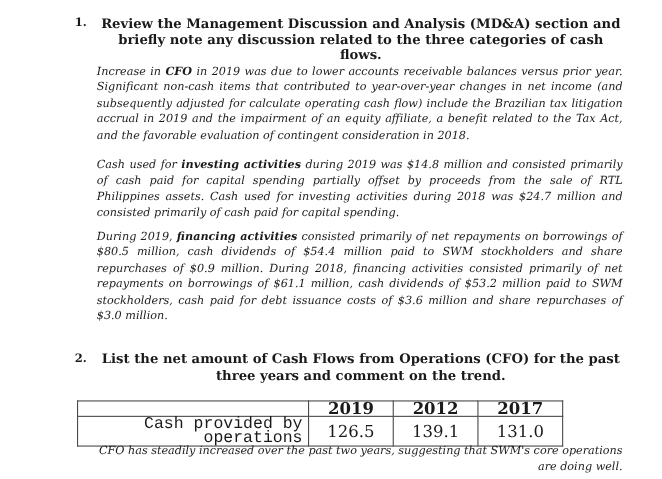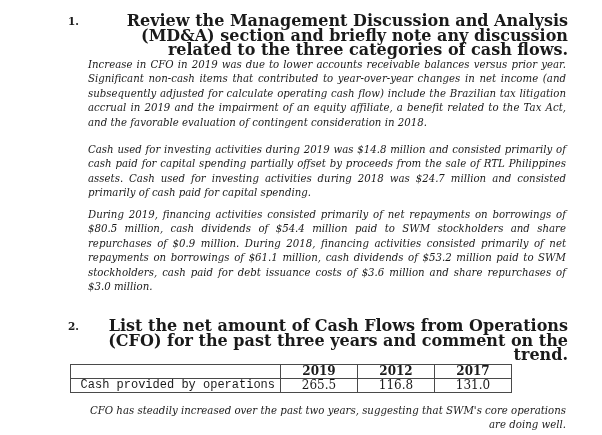--- a/index.html
+++ b/index.html
@@ -40,58 +40,58 @@
     flex: 0 0 20px;
     font-size: 10.5px;
     line-height: 14.6px;
     font-weight: bold;
     text-align: left;
   }
   .item-body {
     flex: 1 1 auto;
   }
   .q-text {
-    font-size: 16px;
+    font-size: 12px;
     line-height: 14.6px;
     font-weight: bold;
-    text-align: right;
+    text-align: center;
     margin: 0;
   }
 
   
   .para {
     position: absolute;
     left: 88px;
     width: 478px;
     font-size: 10.2px;
     line-height: 14.4px;
     font-style: italic;
     text-align: justify;
     margin: 0;
   }
   .para b {
-    font-weight: normal;
+    font-weight: bold;
     font-style: italic;
   }
   .para.nojustify {
     text-align: right;
   }
 
   
   .table-wrap {
     position: absolute;
     left: 70px;
     top: 364px;
     width: 442px;
   }
   table.cfo {
     border-collapse: collapse;
     width: 442px;
     table-layout: fixed;
-    font-size: 12px;
+    font-size: 15px;
   }
   table.cfo td {
     border: 1px solid #4a4a4a;
     height: 13px;
     padding: 0 5px;
     line-height: 13px;
     vertical-align: middle;
   }
   .col-label  { width: 210px; }
   .col-year   { width: 77px; }
@@ -156,22 +156,22 @@
       </colgroup>
       <tbody>
         <tr>
           <td class="blank-cell"></td>
           <td class="year-head">2019</td>
           <td class="year-head">2012</td>
           <td class="year-head">2017</td>
         </tr>
         <tr>
           <td class="label-cell">Cash provided by operations</td>
-          <td class="val-cell">265.5</td>
-          <td class="val-cell">116.8</td>
+          <td class="val-cell">126.5</td>
+          <td class="val-cell">139.1</td>
           <td class="val-cell">131.0</td>
         </tr>
       </tbody>
     </table>
   </div>
 
   <p class="para nojustify" style="top:404px;">CFO has steadily increased over the past two years, suggesting that SWM's core operations are doing well.</p>
 
 </div>
 

